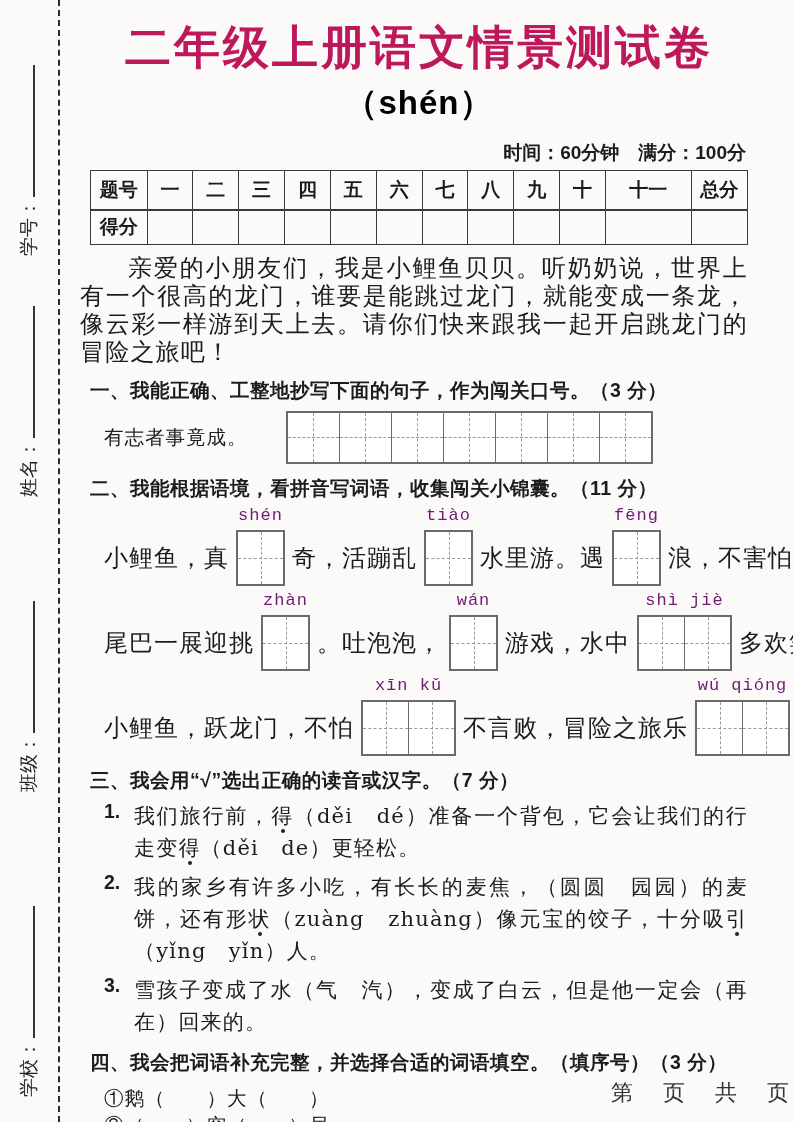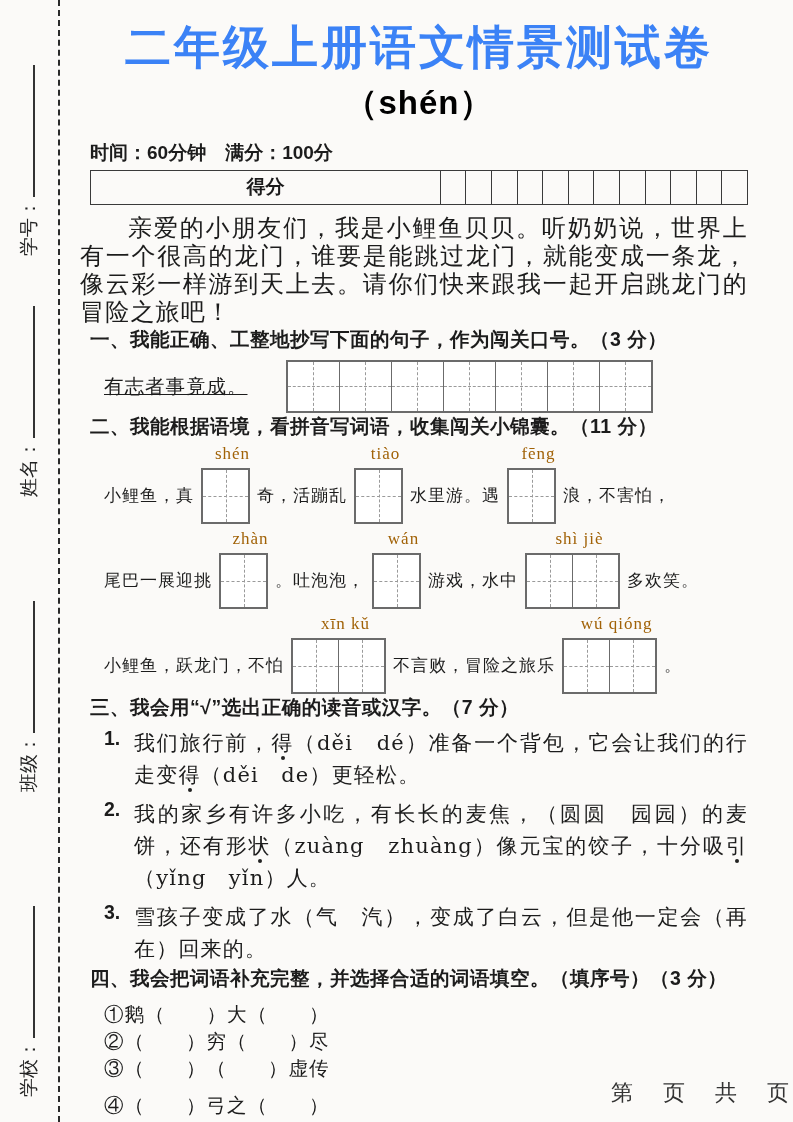--- a/index.html
+++ b/index.html
@@ -22,29 +22,29 @@
     font-family:"Liberation Sans", sans-serif;
   }
   .sline{display:inline-block;width:132px;height:2px;background:#333;margin-left:2px;}
 
   
   .content{position:absolute;left:90px;right:45px;top:0;}
 
   .title{
     margin-top:22px;text-align:center;
     font-family:"Liberation Sans", sans-serif;
-    font-weight:900;font-size:46px;letter-spacing:3px;line-height:1.1;color:#3b82f6;
+    font-weight:900;font-size:46px;letter-spacing:3px;line-height:1.1;color:#be185d;
   }
   .subtitle{
     margin-top:8px;text-align:center;
     font-family:"Liberation Sans", sans-serif;
     font-weight:800;font-size:33px;letter-spacing:1px;color:#000;
   }
   .info{
-    margin-top:14px;text-align:left;
+    margin-top:14px;text-align:right;
     font-family:"Liberation Sans", sans-serif;
     font-weight:700;font-size:19px;padding-right:2px;
   }
 
   
   table.score{border-collapse:collapse;width:100%;margin-top:4px;
     font-family:"Liberation Sans", sans-serif;}
   table.score td{
     border:1.6px solid #3a3a3a;text-align:center;
     font-size:19px;font-weight:700;color:#1a1a1a;
@@ -57,40 +57,40 @@
   .intro{
     margin-top:9px;margin-left:-10px;
     font-size:24px;line-height:28px;letter-spacing:1.2px;
     text-align:justify;text-indent:2em;
   }
 
   
   .qhead{
     font-family:"Liberation Sans", sans-serif;
     font-weight:700;font-size:19.5px;letter-spacing:.5px;
-    margin-top:0;line-height:26px;
-  }
-
-  
-  .q1row{display:flex;align-items:center;margin-top:8px;padding-left:14px;text-decoration:underline;}
+    margin-top:11px;line-height:26px;
+  }
+
+  
+  .q1row{display:flex;align-items:center;margin-top:8px;padding-left:14px;}
   .q1sent{font-size:19.5px;letter-spacing:1px;white-space:nowrap;}
   .tzgrid{display:flex;border:2px solid #6b6b6b;margin-left:38px;background:#fff;}
   .tzcell{width:51px;height:49px;position:relative;}
   .tzcell + .tzcell{border-left:1.6px solid #6b6b6b;}
   .tzcell::before{content:"";position:absolute;left:0;right:0;top:50%;border-top:1.3px dashed #9a9a9a;}
   .tzcell::after{content:"";position:absolute;top:0;bottom:0;left:50%;border-left:1.3px dashed #9a9a9a;}
 
   
   .q2line{display:flex;align-items:center;column-gap:7px;padding-top:26px;margin-top:3px;padding-left:14px;}
-  .ktext{font-size:17px;letter-spacing:1px;white-space:nowrap;}
+  .ktext{font-size:24px;letter-spacing:1px;white-space:nowrap;}
   .pbox{position:relative;display:inline-flex;}
   .pinyin{
     position:absolute;top:-24px;left:50%;transform:translateX(-50%);
-    font-family:Liberation Serif, serif;
-    font-size:17px;color:#a16207;white-space:nowrap;letter-spacing:1px;margin-left:7px;
+    font-family:Liberation Mono, monospace;
+    font-size:17px;color:#701a75;white-space:nowrap;letter-spacing:1px;
   }
   .abox{display:inline-flex;border:2px solid #6b6b6b;background:#fff;}
   .acell{width:45px;height:52px;position:relative;}
   .acell + .acell{border-left:1.6px solid #6b6b6b;}
   .acell::before{content:"";position:absolute;left:0;right:0;top:50%;border-top:1.3px dashed #9a9a9a;}
   .acell::after{content:"";position:absolute;top:0;bottom:0;left:50%;border-left:1.3px dashed #9a9a9a;}
 
   
   .q3item{display:flex;margin-top:7px;padding-left:14px;}
   .ino{flex:0 0 30px;font-size:19.5px;font-family:"Liberation Sans", sans-serif;font-weight:700;}
@@ -134,20 +134,35 @@
   </div>
 
   <div class="content">
 
     <div class="title">二年级上册语文情景测试卷</div>
     <div class="subtitle">（shén）</div>
     <div class="info">时间：60分钟　满分：100分</div>
 
     <table class="score">
       <tbody>
+          <tr class="hd">
+        <td class="wide">题号</td>
+        <td>一</td>
+        <td>二</td>
+        <td>三</td>
+        <td>四</td>
+        <td>五</td>
+        <td>六</td>
+        <td>七</td>
+        <td>八</td>
+        <td>九</td>
+        <td>十</td>
+        <td>十一</td>
+        <td class="wide">总分</td>
+      </tr>
       <tr class="sc">
         <td>得分</td>
         <td></td>
         <td></td>
         <td></td>
         <td></td>
         <td></td>
         <td></td>
         <td></td>
         <td></td>

